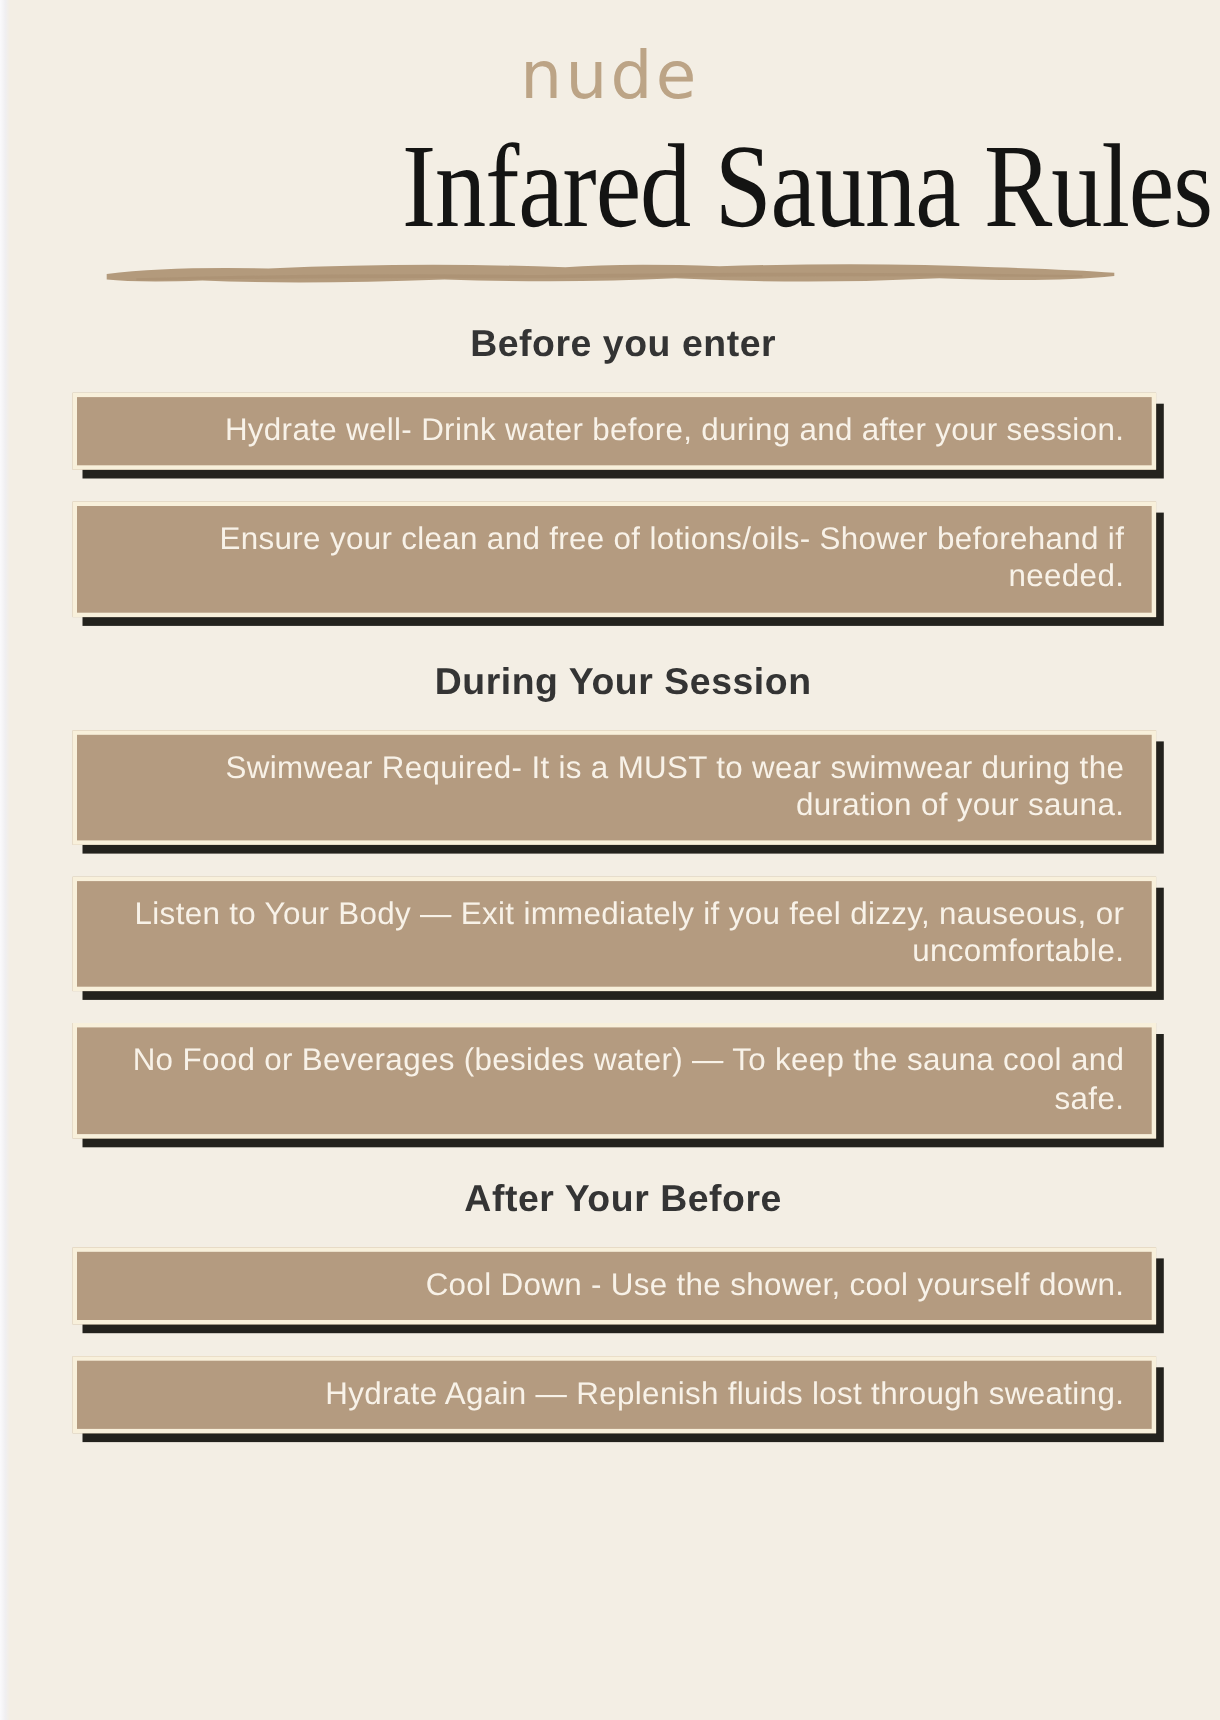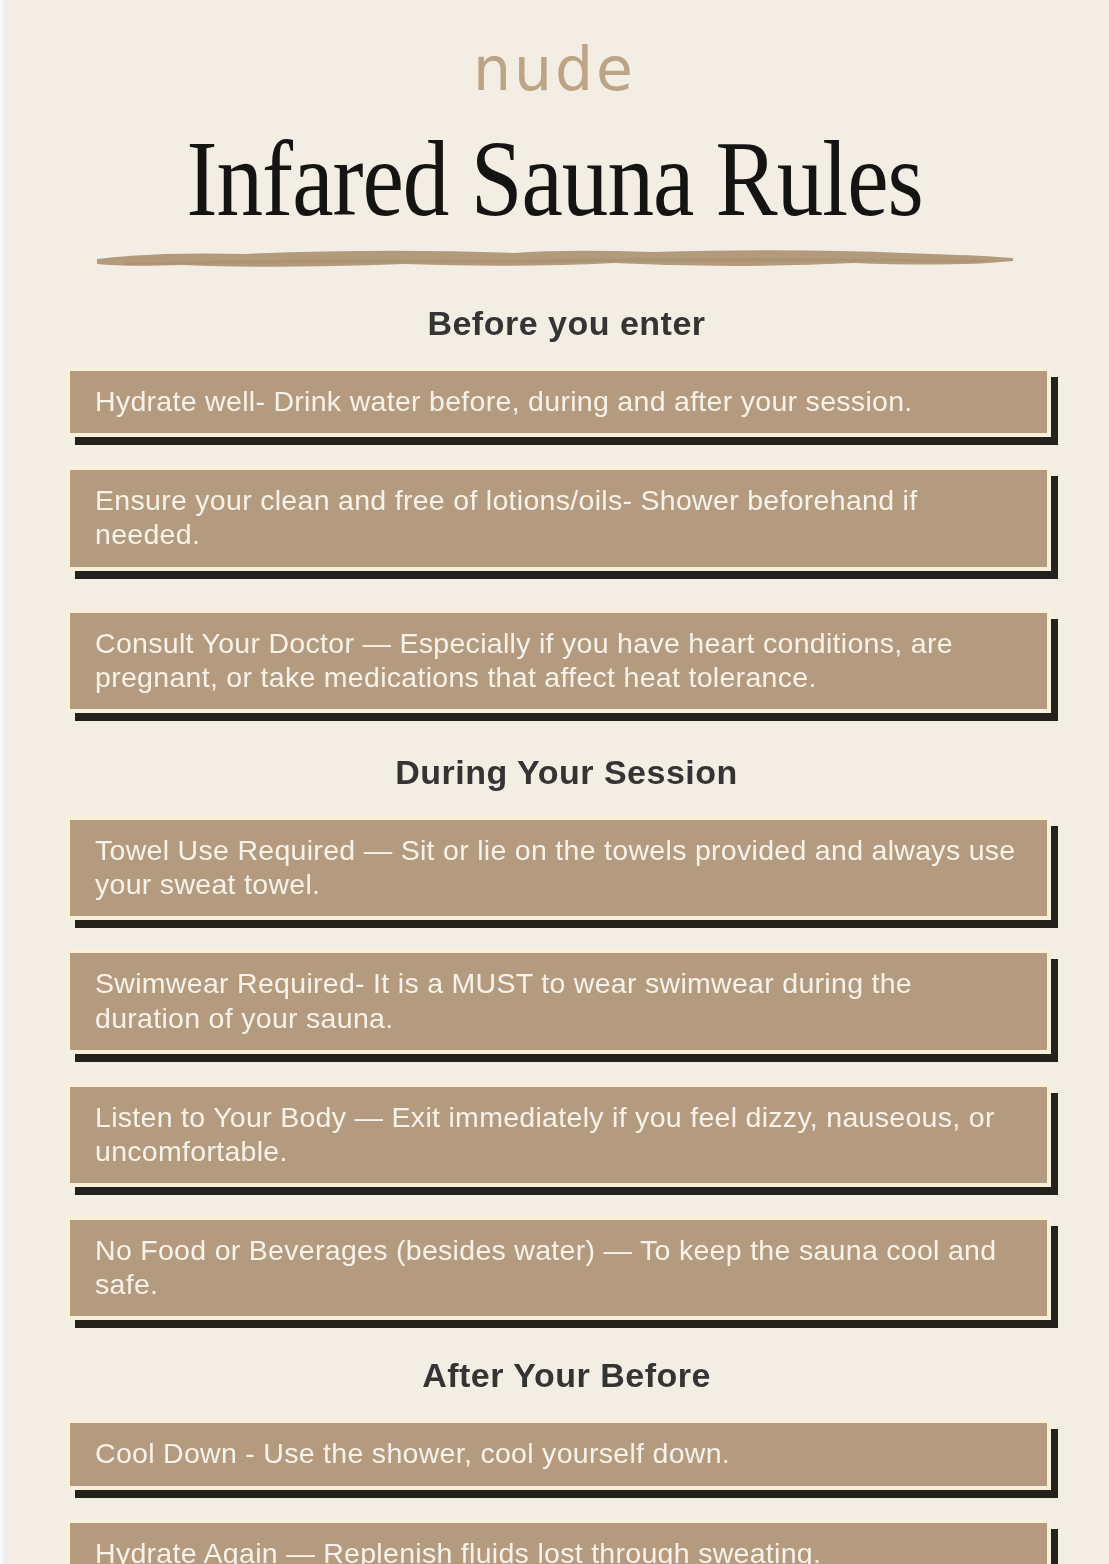--- a/index.html
+++ b/index.html
@@ -17,21 +17,21 @@
 
   .brand {
     text-align:center;
     padding-top:34px;
     font-family:"DejaVu Sans", sans-serif;
     font-weight:400;
     font-size:60px;
     letter-spacing:3px;
     color:#bca486;
   }
-  .title-wrap { text-align:center; margin-top:12px; }
+  .title-wrap { text-align:right; margin-top:2px; }
   .title {
     display:inline-block;
     font-family:"Liberation Serif", serif;
     font-weight:400;
     font-size:95px;
     color:#141413;
     white-space:nowrap;
     transform:scale(0.98,1.14);
     transform-origin:center top;
     letter-spacing:-1px;
@@ -54,20 +54,21 @@
   .rule {
     margin:0 58px 29px 66px;
     background:#b49b80;
     border:4px solid #f8f0db;
     box-shadow:8px 9px 0 -1px #23221d;
     padding:13px 25px 15px 25px;
     color:#f8f2e8;
     font-size:28.5px;
     line-height:1.2;
     letter-spacing:0.3px;
+    text-align:right;
   }
   .rule.extra-gap { margin-top:38px; }
 </style>
 </head>
 <body>
 
 <div class="poster">
   <div class="edge-strip"></div>
 
   <div class="brand">nude</div>
@@ -81,26 +82,24 @@
       <path d="M3 15 Q 60 8 150 10 Q 290 4 420 9 Q 470 5 560 8 Q 700 4 810 9 Q 880 11 919 14
                L 919 17 Q 860 23 760 19 Q 640 25 520 19 Q 420 24 310 20 Q 180 25 90 21 Q 30 23 3 20 Z" fill="#b39a7c"></path>
       <path d="M30 19 Q 200 14 400 16 Q 600 12 890 16 L 890 18 Q 600 16 400 19 Q 200 18 30 21 Z" fill="#a98f71" opacity="0.6"></path>
     </svg>
   </div>
 
   <div class="section-heading h-before">Before you enter</div>
   <div class="rules">
     <div class="rule">Hydrate well- Drink water before, during and after your session.</div>
     <div class="rule">Ensure your clean and free of lotions/oils- Shower beforehand if needed.</div>
-    <div class="rule extra-gap">Consult Your Doctor — Especially if you have heart conditions, are pregnant, or take medications that affect heat tolerance.</div>
   </div>
 
   <div class="section-heading h-during">During Your Session</div>
   <div class="rules">
-    <div class="rule">Towel Use Required — Sit or lie on the towels provided and always use your sweat towel.</div>
     <div class="rule">Swimwear Required- It is a MUST to wear swimwear during the duration of your sauna.</div>
     <div class="rule">Listen to Your Body — Exit immediately if you feel dizzy, nauseous, or uncomfortable.</div>
     <div class="rule">No Food or Beverages (besides water) — To keep the sauna cool and safe.</div>
   </div>
 
   <div class="section-heading h-after">After Your Before</div>
   <div class="rules">
     <div class="rule">Cool Down - Use the shower, cool yourself down.</div>
     <div class="rule">Hydrate Again — Replenish fluids lost through sweating.</div>
   </div>

